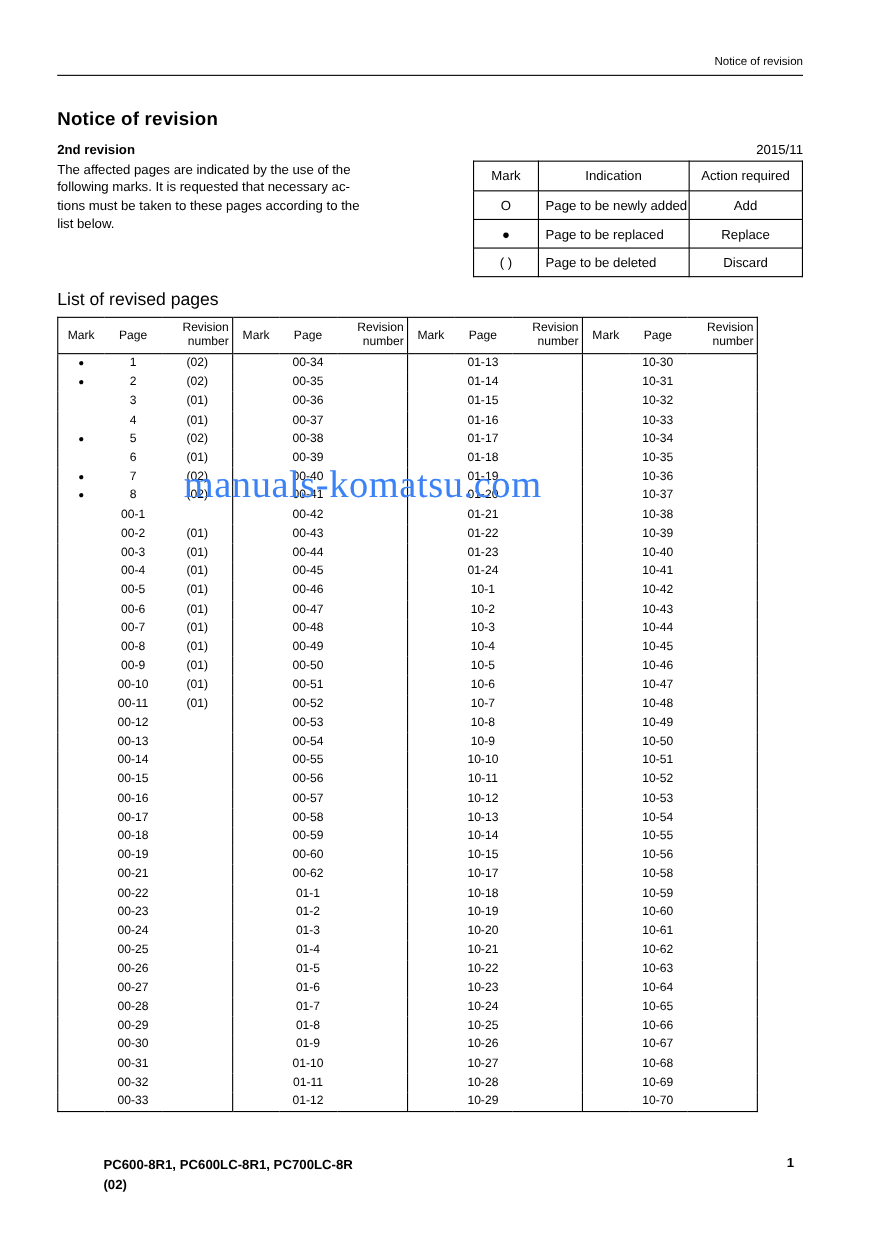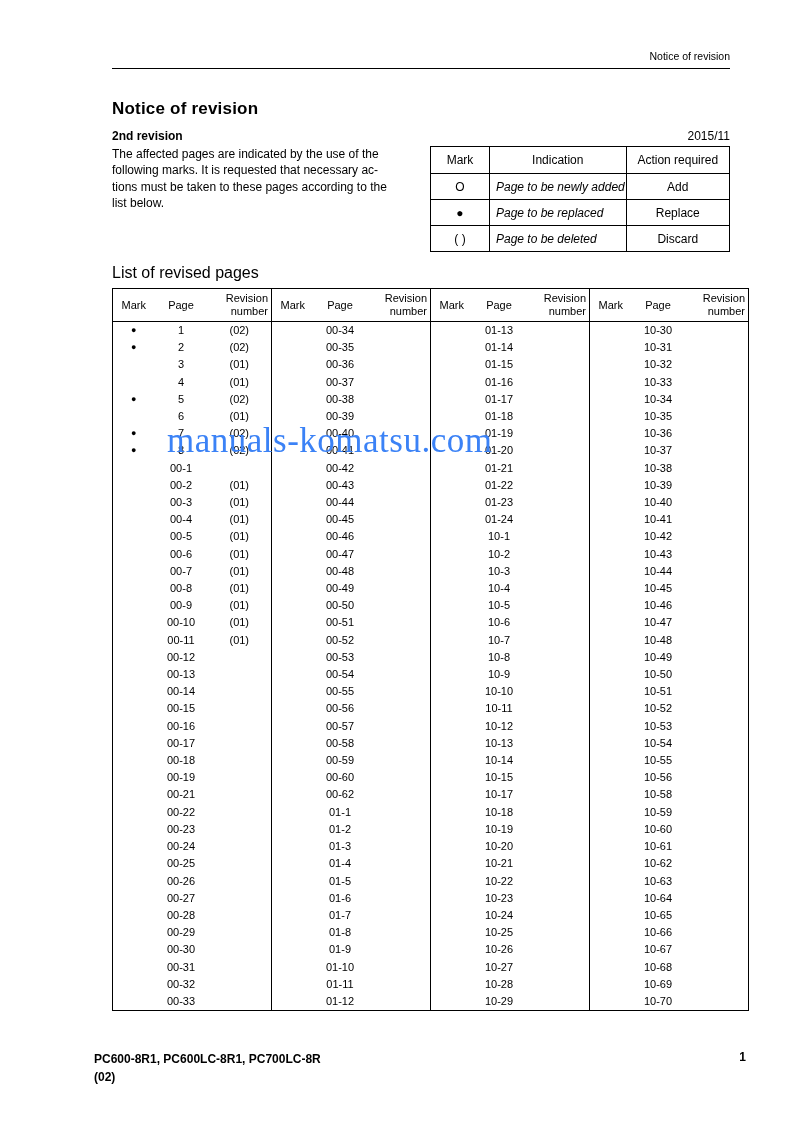--- a/index.html
+++ b/index.html
@@ -1,52 +1,52 @@
 <!DOCTYPE html>
 <html><head>
 <meta charset="utf-8">
 <style>
   * { margin:0; padding:0; box-sizing:border-box; }
   html,body { background:#e9e9e9; }
   body { font-family:"Liberation Sans", sans-serif; color:#000; }
   .page {
     position:relative; width:794px; height:1123px; margin:0 auto;
-    background:#fff; padding:0 64px 0 112px; overflow:hidden;
+    background:#fff; padding:0 64px 0 52px; overflow:hidden;
   }
   .running-header {
     padding-top:50px; padding-bottom:6px; border-bottom:1px solid #000;
     text-align:right; font-size:10.5px;
   }
   h1.page-title { margin-top:30px; font-size:17px; font-weight:bold; letter-spacing:0.2px; }
   .intro-row { margin-top:10px; display:flex; justify-content:space-between; align-items:flex-start; }
   .intro-left { width:322px; }
   .rev-heading { font-size:12px; font-weight:bold; }
   .rev-body { margin-top:3px; font-size:12px; line-height:16.3px; white-space:pre-line; }
   .intro-right { width:300px;margin-left:20px; }
   .rev-date { text-align:right; font-size:12px; margin-bottom:3px; }
   table.marks-table { width:300px; border-collapse:collapse; font-size:12px; }
   table.marks-table th, table.marks-table td { border:1px solid #000; text-align:center; height:26px; font-weight:normal; }
   table.marks-table th { height:27px; }
   table.marks-table .m-mark { width:57px; }
   table.marks-table .m-ind  { width:132px; }
   table.marks-table .m-act  { width:100px;text-align:center; }
-  table.marks-table td.m-ind { text-align:left; padding-left:6px;font-style:italic; }
+  table.marks-table td.m-ind { text-align:left; padding-left:6px; }
   .list-label { margin-top:12px; font-size:16px; }
   table.rp { margin-top:6px; width:636px; border-collapse:collapse; table-layout:fixed; font-size:11px; border:1px solid #000; }
   table.rp thead th { border-bottom:1px solid #000; font-weight:normal; vertical-align:middle; padding:3px 0; line-height:13px; text-align:center; }
   table.rp thead th.c-rev { text-align:right; padding-right:3px; }
   table.rp td { height:17.2px; line-height:17.2px; padding:0; text-align:center; overflow:hidden; }
   table.rp tbody td.c-mark { font-size:9px; }
   table.rp tr > *:nth-child(3n+1):not(:nth-child(1)) { border-left:1px solid #000; }
   .watermark {
     position:absolute; left:167px; top:421px;
     font-family:"Liberation Serif", serif; font-size:35px; color:#3b82f6; letter-spacing:0.5px;
     white-space:nowrap;
   }
-  .page-footer { position:absolute; left:94px; right:48px; top:1050px; display:flex; justify-content:space-between; }
+  .page-footer { position:absolute; left:94px; right:72px; top:1050px; display:flex; justify-content:space-between; }
   .footer-left { font-size:12px; font-weight:bold; line-height:18px; }
   .footer-page { font-size:12px; font-weight:bold; }
 </style>
 </head>
 <body>
 
 <div class="page">
 
   <div class="running-header">
     <span>Notice of revision</span>

